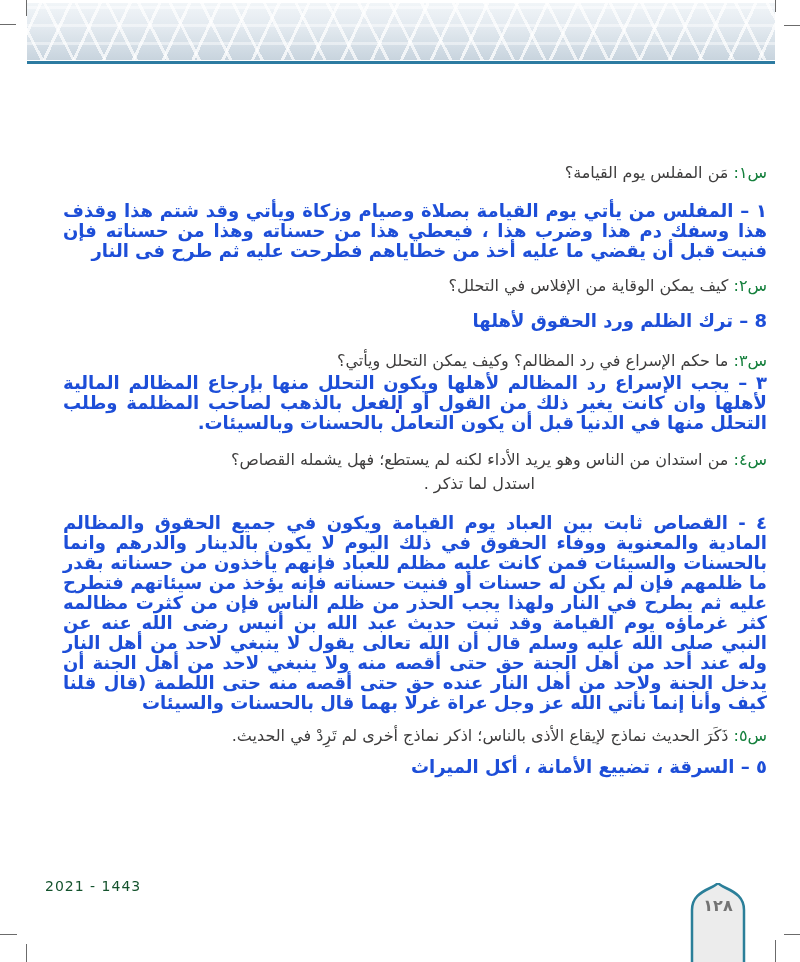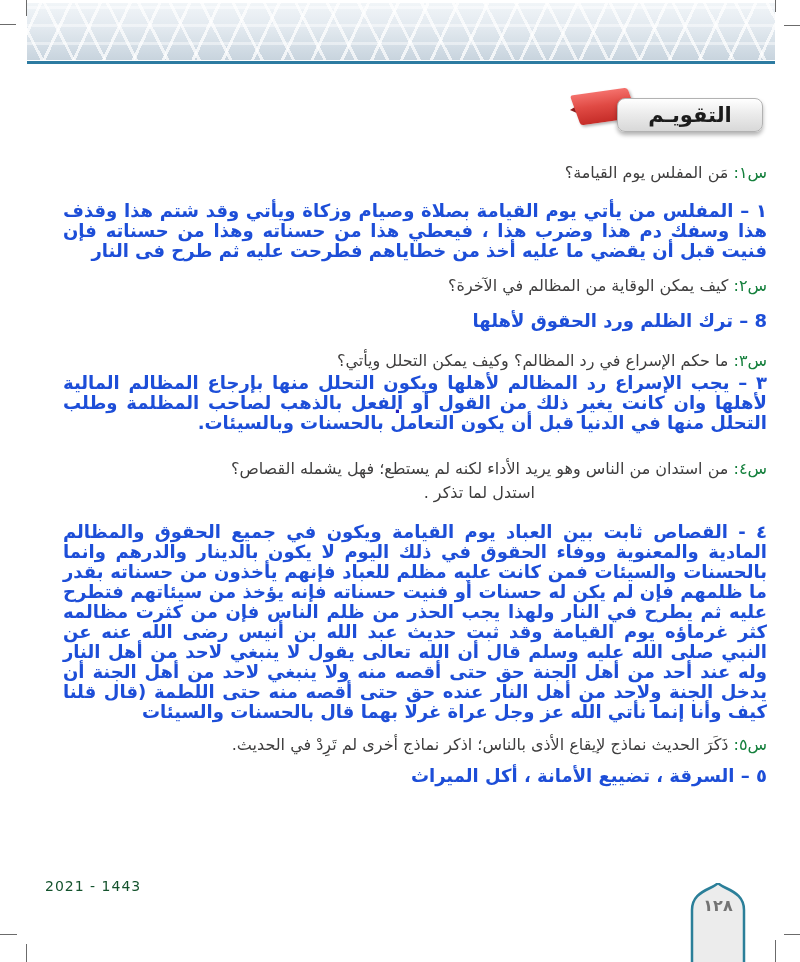--- a/index.html
+++ b/index.html
@@ -60,21 +60,21 @@
   .question { font-size:16px; line-height:24px; color:#3f3e3e; text-align:right; }
   .q-num { color:#15803d; }
   .answer { font-size:18px; font-weight:bold; color:#1d4ed8; line-height:20px; text-align:justify; }
   .answer.single { text-align:right; }
   .q1 { margin-top:97px; }
   .a1 { margin-top:16px; }
   .q2 { margin-top:13px; }
   .a2 { margin-top:13px; }
   .q3 { margin-top:18px; }
   .a3 { }
-  .q4 { margin-top:24px; }
+  .q4 { margin-top:15px; }
   .q4-line2 { margin-right:232px; }
   .a4 { margin-top:17px; }
   .q5 { margin-top:11px; }
   .a5 { margin-top:9px; }
   .stray-dot { position:absolute; left:394px; top:396px; color:#2322c4; font-weight:bold; font-size:18px; }
 
   
   .edition { position:absolute; left:45px; top:878px; font-size:14px; color:#14532d; letter-spacing:1px; }
   .page-badge { position:absolute; left:689px; top:883px; width:58px; height:79px; }
   .page-badge svg { display:block; }
@@ -105,21 +105,21 @@
     <div class="content">
 
       <div class="question q1">
         <span class="q-num">س١:</span>
         <span>مَن المفلس يوم القيامة؟</span>
       </div>
       <div class="answer a1">١ – المفلس من يأتي يوم القيامة بصلاة وصيام وزكاة ويأتي وقد شتم هذا وقذف هذا وسفك دم هذا وضرب هذا ، فيعطي هذا من حسناته وهذا من حسناته فإن فنيت قبل أن يقضي ما عليه أخذ من خطاياهم فطرحت عليه ثم طرح فى النار</div>
 
       <div class="question q2">
         <span class="q-num">س٢:</span>
-        <span>كيف يمكن الوقاية من المظالم في الآخرة؟</span>
+        <span>كيف يمكن الوقاية من الإفلاس في التحلل؟</span>
       </div>
       <div class="answer single a2">8 – ترك الظلم ورد الحقوق لأهلها</div>
 
       <div class="question q3">
         <span class="q-num">س٣:</span>
         <span>ما حكم الإسراع في رد المظالم؟ وكيف يمكن التحلل ويأتي؟</span>
       </div>
       <div class="answer a3">٣ – يجب الإسراع رد المظالم لأهلها ويكون التحلل منها بإرجاع المظالم المالية لأهلها وان كانت يغير ذلك من القول أو الفعل بالذهب لصاحب المظلمة وطلب التحلل منها في الدنيا قبل أن يكون التعامل بالحسنات وبالسيئات.</div>
 
       <div class="question q4">
@@ -133,25 +133,20 @@
         <span class="q-num">س٥:</span>
         <span>ذَكَرَ الحديث نماذج لإيقاع الأذى بالناس؛ اذكر نماذج أخرى لم تَرِدْ في الحديث.</span>
       </div>
       <div class="answer single a5">٥ – السرقة ، تضييع الأمانة ، أكل الميراث</div>
 
     </div>
   </div>
 
   <div class="stray-dot">.</div>
 
-  <div class="banner">
-    <div class="banner-point"></div>
-    <div class="banner-tip"></div>
-    <div class="banner-pill">التقويـم</div>
-  </div>
 
   <div class="edition">2021 - 1443</div>
 
   <div class="page-badge">
     <svg width="58" height="79" viewBox="0 0 58 79">
       <path d="M3,79 L3,27 C3,15 11,9.5 21,5 C25,3.2 27.5,1.8 29,0 C30.5,1.8 33,3.2 37,5 C47,9.5 55,15 55,27 L55,79" fill="#ececec" stroke="#2b7f99" stroke-width="2.5" stroke-linejoin="round"></path>
     </svg>
     <div class="num">١٢٨</div>
   </div>
 

